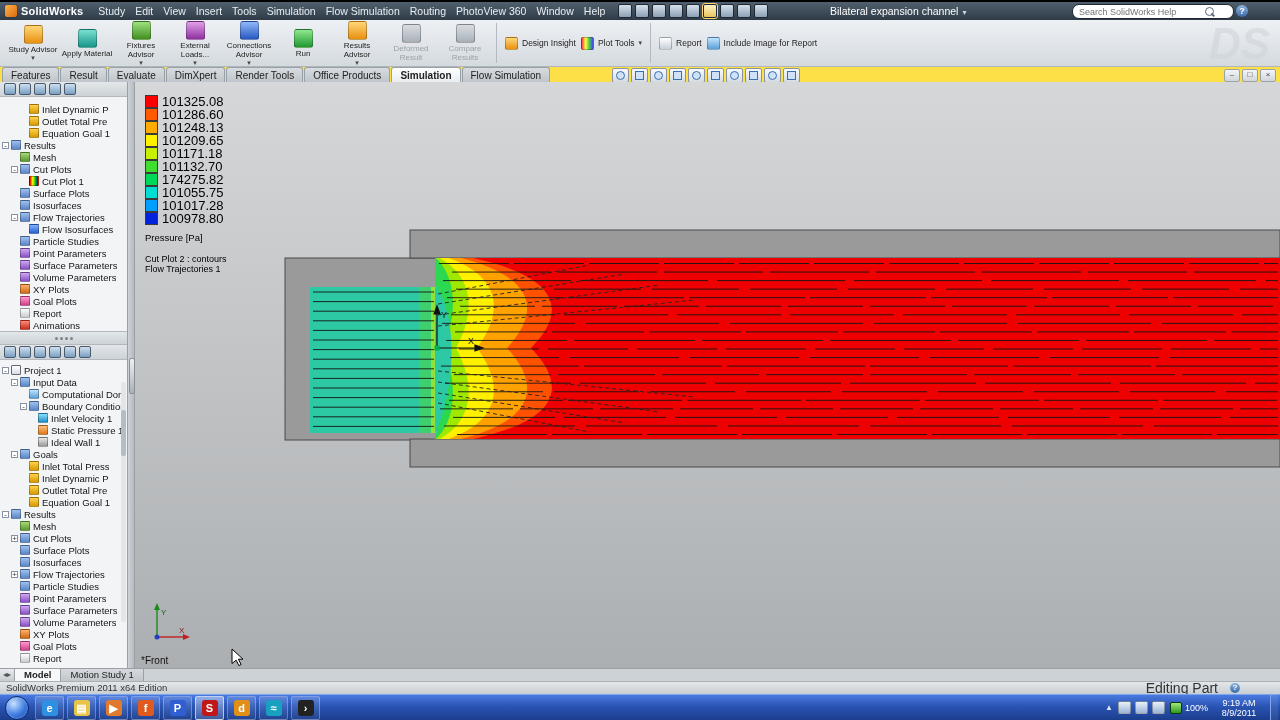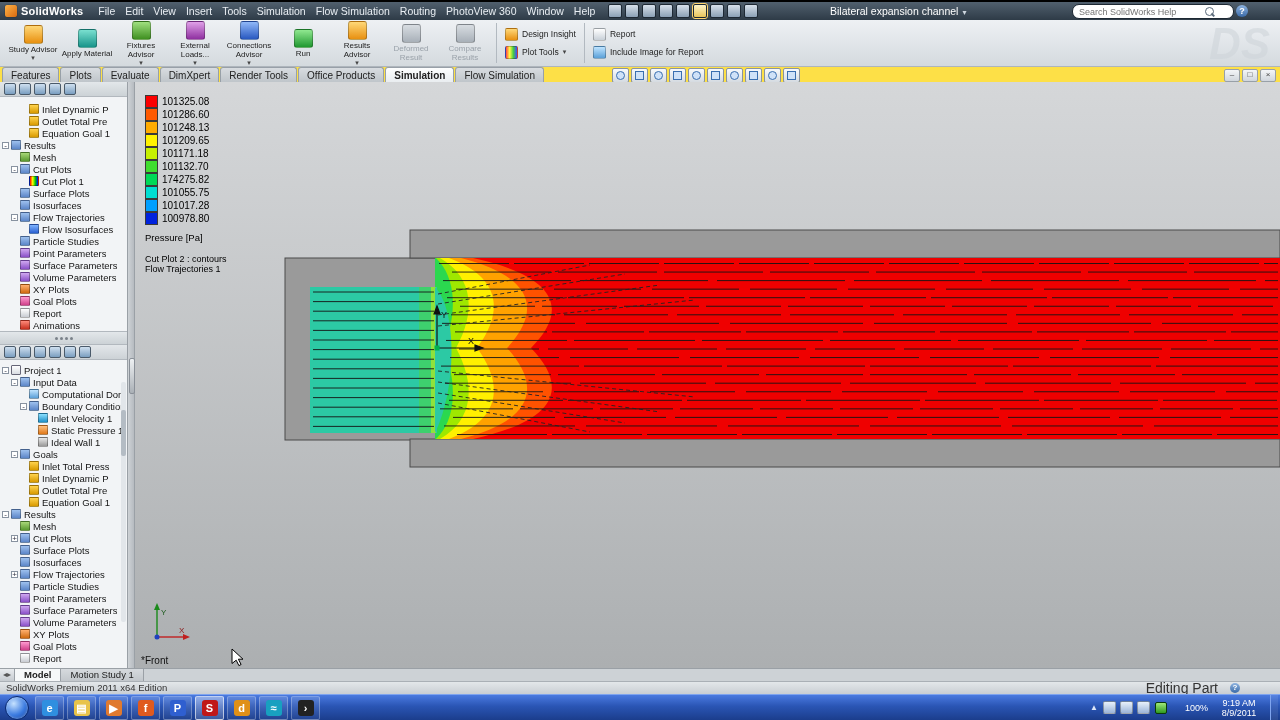--- a/index.html
+++ b/index.html
@@ -35,21 +35,21 @@
   #ribbon{position:absolute;left:0;top:20px;width:1280px;height:47px;
     background:linear-gradient(#eef1f4,#d4dade);border-bottom:1px solid #aeb5bc;
     display:flex;align-items:center;padding-left:6px;box-sizing:border-box;}
   .rbtn{display:flex;flex-direction:column;align-items:center;justify-content:flex-start;
     width:52px;padding:2px 1px;}
   .rbtn .bic{width:17px;height:17px;border-radius:3px;border:1px solid rgba(0,0,0,.25);margin-bottom:1px;}
   .rbtn .lbl{font-size:8px;line-height:9px;text-align:center;color:#222;}
   .rbtn .caret{font-size:7px;color:#444;line-height:7px;}
   .rbtn.disabled .lbl,.rbtn.disabled .caret{color:#9aa2aa;}
   .rsep{width:1px;height:40px;background:#b2b9c0;margin:0 4px;}
-  .rstack{display:flex;flex-direction:column;justify-content:center;gap:5px;padding:0 4px;}
+  .rstack{display:flex;flex-direction:row;justify-content:center;gap:5px;padding:0 4px;}
   .ritem{display:flex;align-items:center;gap:4px;font-size:8.5px;color:#222;white-space:nowrap;}
   .ritem .sic{width:11px;height:11px;border-radius:2px;border:1px solid rgba(0,0,0,.25);}
   .ritem .caret{font-size:7px;color:#444;}
   #dslogo{position:absolute;right:10px;top:22px;font-size:44px;font-weight:bold;font-style:italic;
     color:#cfd5da;opacity:.6;line-height:44px;pointer-events:none;}
 
   .bic-study-advisor,.bic-results-advisor{background:linear-gradient(#ffd878,#e89010);}
   .bic-apply-material{background:linear-gradient(#7ae0d0,#18948a);}
   .bic-fixtures-advisor{background:linear-gradient(#a0e080,#3f9020);}
   .bic-external-loads{background:linear-gradient(#e0a0e8,#8f30a0);}
@@ -123,21 +123,21 @@
     background:linear-gradient(#eef1f3,#aab0b6);border:1px solid #8a9098;border-radius:2px;}
 
   #graphics{position:absolute;left:135px;top:0;width:1145px;height:586px;
     background:linear-gradient(#d5d7d9,#acafb1);}
   #modelsvg{position:absolute;inset:0;}
 
   
   #legend{position:absolute;left:10px;top:13px;}
   .lgrow{display:flex;align-items:center;height:13px;}
   .lgsw{width:13px;height:13px;border:1px solid #3a3a3a;margin-right:4px;box-sizing:border-box;margin-top:-1px;}
-  .lgval{font-size:10px;color:#000;}
+  .lgval{font-size:13px;color:#000;}
   #lgunit{font-size:9.5px;color:#000;margin-top:7px;}
   #lgplots{margin-top:11px;}
   #lgplots div{font-size:9px;color:#000;line-height:10px;}
 
   #cursor{position:absolute;left:100px;top:566px;}
 
   
   #docbar{position:absolute;left:0;top:668px;width:1280px;height:13px;background:#cdd2d6;
     border-top:1px solid #9aa0a6;display:flex;align-items:flex-start;box-sizing:border-box;}
   .dnav{width:14px;height:12px;background:linear-gradient(#e8ebee,#c6cbd0);border-right:1px solid #9aa0a6;
@@ -164,40 +164,40 @@
   .tapp{width:27px;height:22px;border-radius:2px;display:flex;align-items:center;justify-content:center;
     border:1px solid rgba(255,255,255,.28);background:linear-gradient(rgba(255,255,255,.14),rgba(255,255,255,.03));}
   .tapp.active{background:linear-gradient(rgba(255,255,255,.42),rgba(255,255,255,.15));border-color:rgba(255,255,255,.6);}
   .tappic{width:16px;height:16px;border-radius:3px;color:#fff;font-size:11px;line-height:16px;
     text-align:center;font-weight:bold;}
   #tbspacer{flex:1;}
   #tray{display:flex;align-items:center;gap:5px;margin-right:2px;}
   #traycaret{color:#dce6f8;font-size:8px;}
   .trico{width:11px;height:11px;border-radius:2px;background:linear-gradient(#e8f0fa,#9ab4d8);
     border:1px solid rgba(0,0,0,.3);}
-  #battwrap{display:flex;align-items:center;gap:18px;}
+  #battwrap{display:flex;align-items:center;gap:3px;}
   #batticon{width:10px;height:10px;border-radius:2px;background:linear-gradient(#9fe87a,#2f9a20);border:1px solid #0a3a08;}
   #battpct{color:#fff;font-size:9px;}
   #clock{text-align:center;color:#fff;font-size:9px;line-height:10px;width:52px;}
   #showdesk{width:7px;height:26px;border-left:1px solid #7fa4ee;background:rgba(255,255,255,.08);}
 
   #topstrip{position:absolute;left:0;top:0;width:1280px;height:2px;background:#000;}
 </style>
 </head>
 <body>
 
 <div id="stage">
 
   <div id="topstrip"></div>
 
   <div id="titlebar">
     <div id="swlogo"></div>
     <div id="logotext">SolidWorks</div>
     <div id="menubar" style="display:flex;">
-        <span class="menu-item">File</span>
+        <span class="menu-item">Study</span>
         <span class="menu-item">Edit</span>
         <span class="menu-item">View</span>
         <span class="menu-item">Insert</span>
         <span class="menu-item">Tools</span>
         <span class="menu-item">Simulation</span>
         <span class="menu-item">Flow Simulation</span>
         <span class="menu-item">Routing</span>
         <span class="menu-item">PhotoView 360</span>
         <span class="menu-item">Window</span>
         <span class="menu-item">Help</span>
@@ -289,21 +289,21 @@
           <span class="sic sic-include-image"></span>
           <span>Include Image for Report</span>
         </div>
       </div>
   </div>
   <div id="dslogo">DS</div>
 
   <div id="tabrow">
     <div id="tabs">
         <span class="tab">Features</span>
-        <span class="tab">Plots</span>
+        <span class="tab">Result</span>
         <span class="tab">Evaluate</span>
         <span class="tab">DimXpert</span>
         <span class="tab">Render Tools</span>
         <span class="tab">Office Products</span>
         <span class="tab active">Simulation</span>
         <span class="tab">Flow Simulation</span>
       </div>
     <div id="hud">
         <div class="hicon">
           <span></span>

